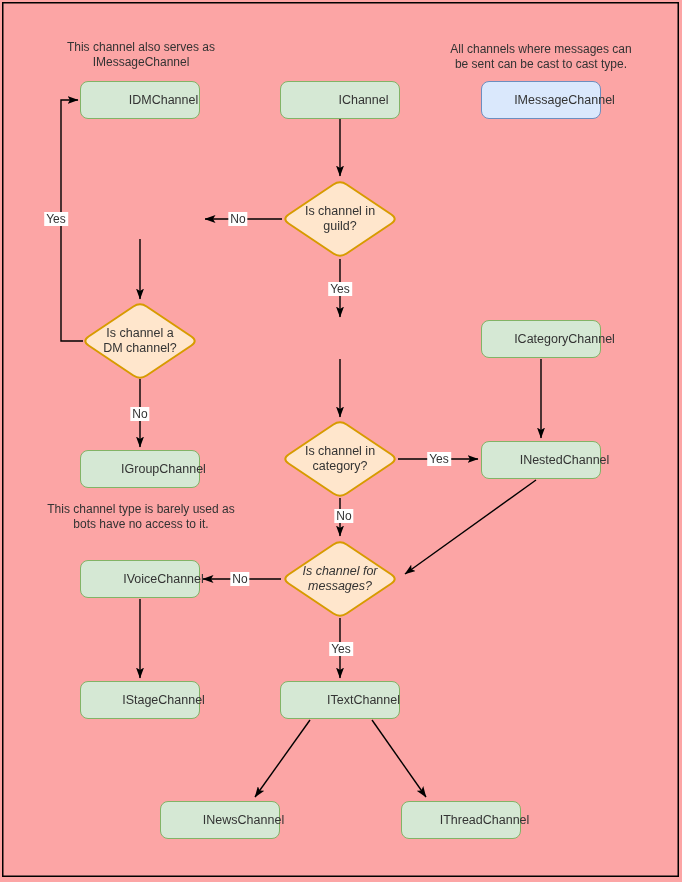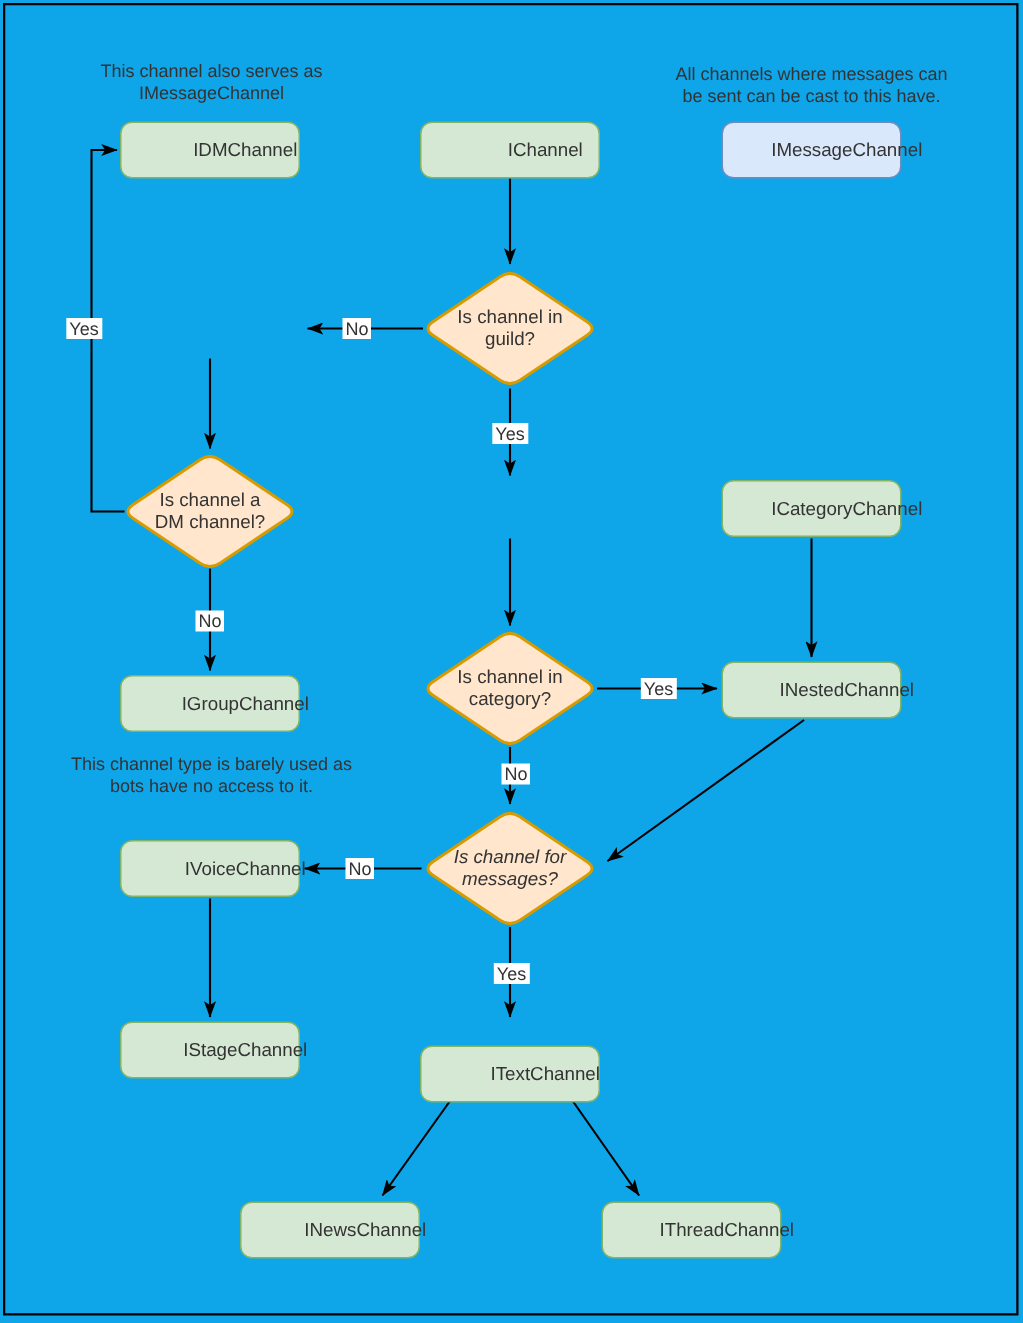--- a/index.html
+++ b/index.html
@@ -1,21 +1,21 @@
 <!DOCTYPE html>
 <html><head>
 <meta charset="utf-8">
 <style>
   html, body { margin: 0; padding: 0; background: #ffffff; }
   body { font-family: "Liberation Sans", sans-serif; }
   .canvas {
     position: relative;
     width: 682px;
     height: 882px;
-    background: #0ea5e9;
+    background: #fca5a5;
     overflow: hidden;
     color: #333;
   }
   .wires {
     position: absolute;
     left: 0; top: 0;
     width: 682px; height: 882px;
   }
   .node {
     position: absolute;
@@ -107,21 +107,21 @@
       <path d="M372 720 L426 797" marker-end="url(#arrow)"></path>
     </g>
   </svg>
 
   <div class="note" style="left:31px; top:40px;">
     <span>This channel also serves as</span>
     <span>IMessageChannel</span>
   </div>
   <div class="note" style="left:431px; top:42px;">
     <span>All channels where messages can</span>
-    <span>be sent can be cast to this have.</span>
+    <span>be sent can be cast to cast type.</span>
   </div>
   <div class="note" style="left:31px; top:502px;">
     <span>This channel type is barely used as</span>
     <span>bots have no access to it.</span>
   </div>
 
   <div class="node" style="left:80px; top:81px;">
     <span>IDMChannel</span>
   </div>
   <div class="node" style="left:280px; top:81px;">
@@ -138,21 +138,21 @@
   </div>
   <div class="node" style="left:481px; top:441px;">
     <span>INestedChannel</span>
   </div>
   <div class="node" style="left:80px; top:560px;">
     <span>IVoiceChannel</span>
   </div>
   <div class="node" style="left:80px; top:681px;">
     <span>IStageChannel</span>
   </div>
-  <div class="node" style="left:280px; top:681px;margin-top:16px;">
+  <div class="node" style="left:280px; top:681px;">
     <span>ITextChannel</span>
   </div>
   <div class="node" style="left:160px; top:801px;">
     <span>INewsChannel</span>
   </div>
   <div class="node" style="left:401px; top:801px;">
     <span>IThreadChannel</span>
   </div>
 
   <div class="diamond" style="left:280px; top:178px;">

